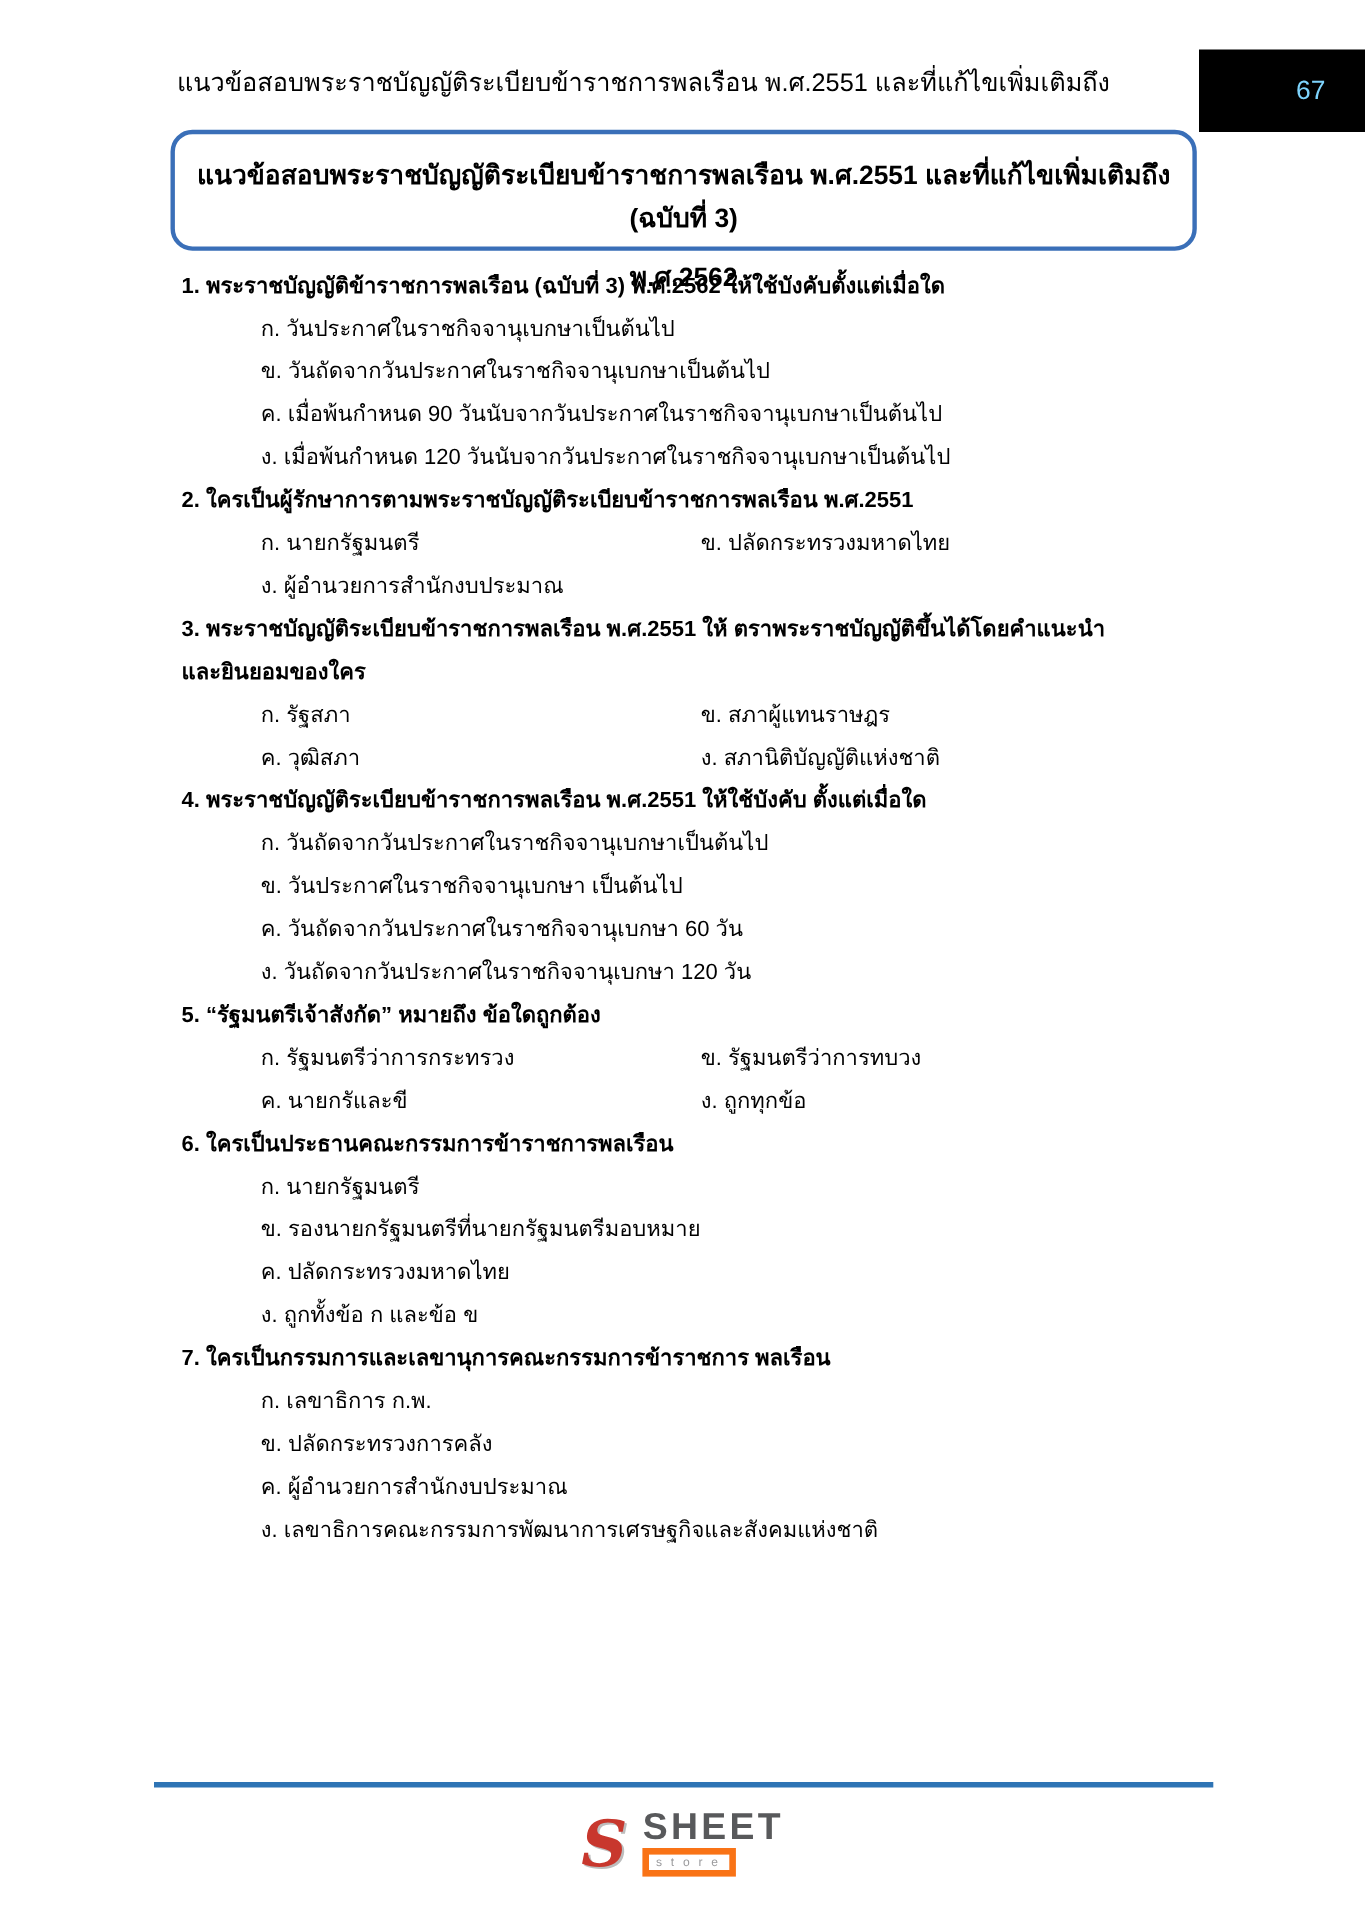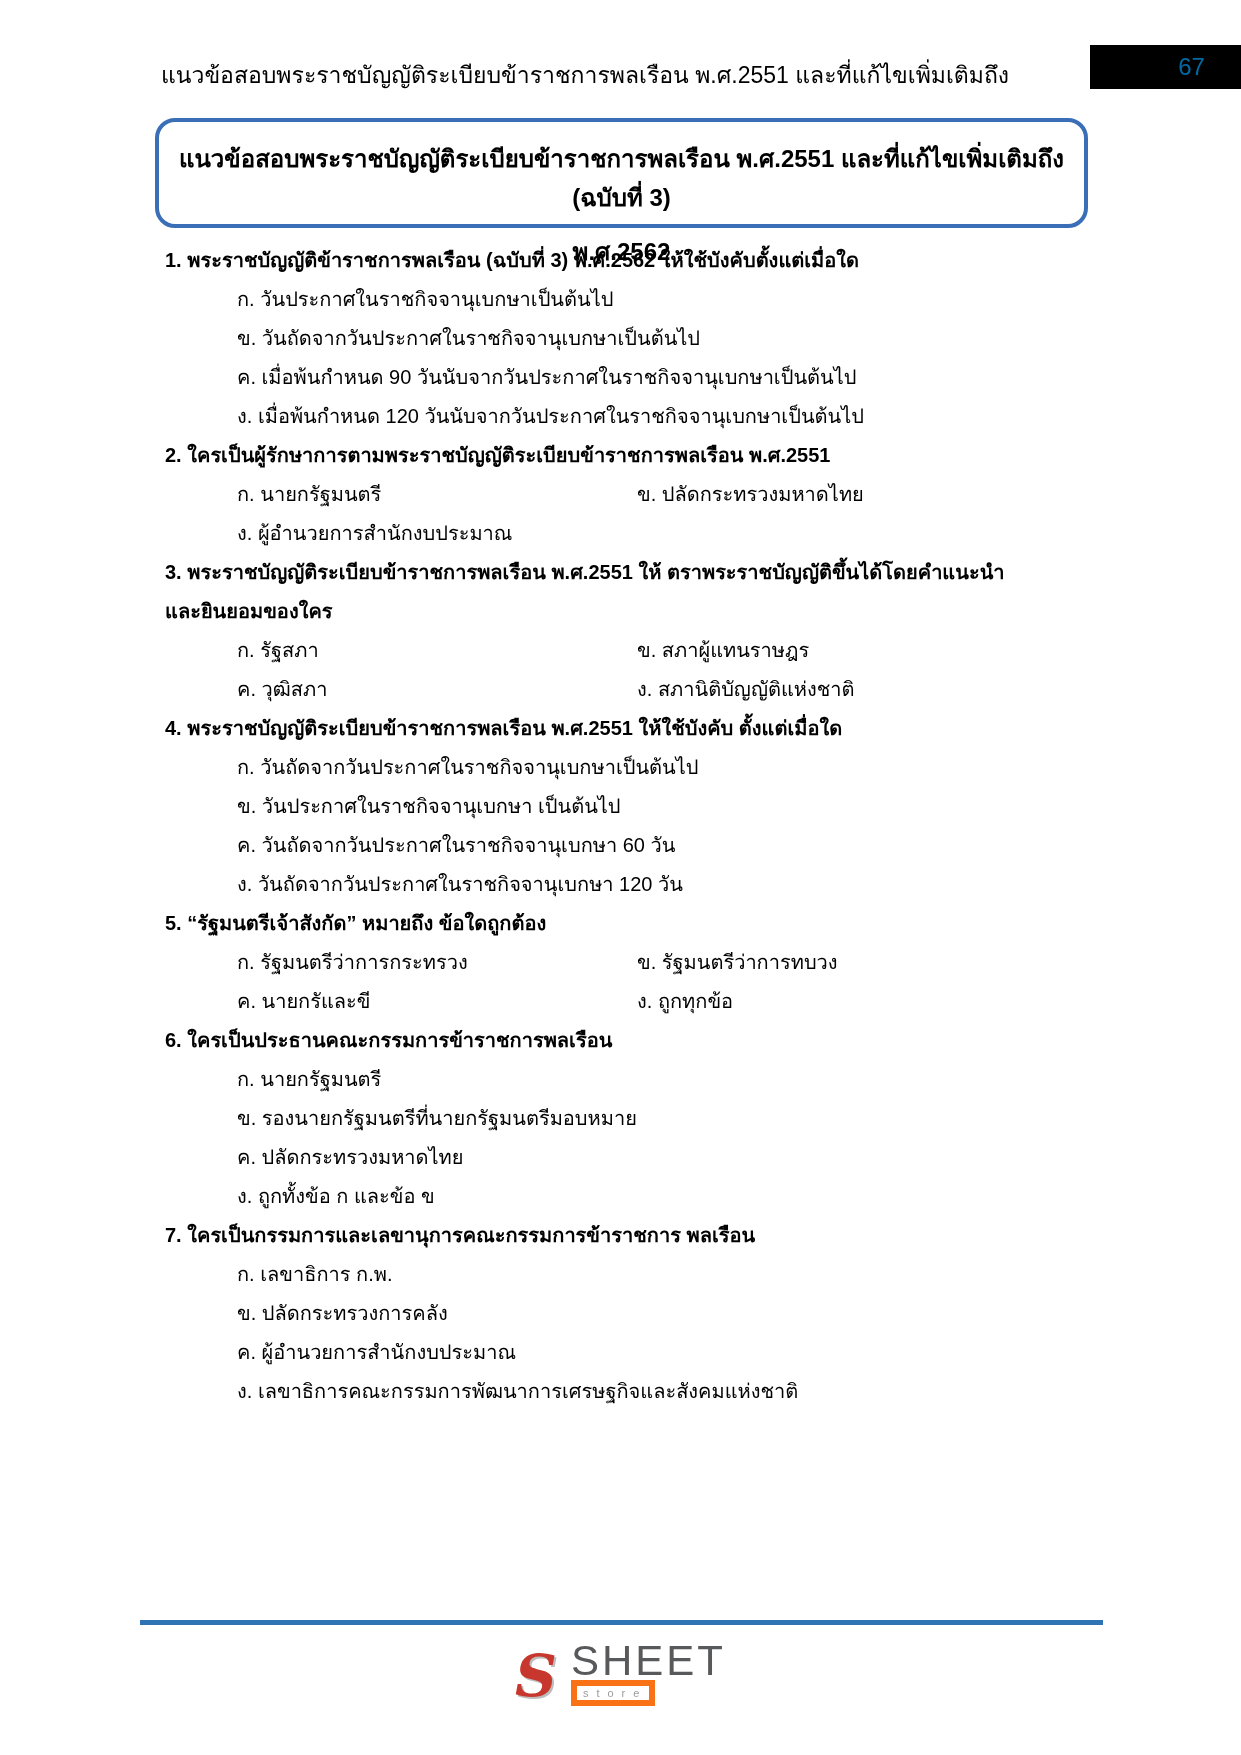--- a/index.html
+++ b/index.html
@@ -20,23 +20,23 @@
     position: absolute;
     top: 60px; left: 0;
     width: 1170px;
     text-align: center;
     font-size: 23px;
     line-height: 30px;
   }
   .page-number-box {
     position: absolute;
     top: 45px; right: 0;
-    width: 151px; height: 44px;
+    width: 151px; height: 75px;
     background: #000000;
-    color: #0369a1;
+    color: #7dd3fc;
     display: flex;
     align-items: center;
     justify-content: center;
     padding-left: 52px;
     font-size: 24px;
   }
 
   
   .title-box {
     position: absolute;
@@ -92,22 +92,22 @@
     font-family: "DejaVu Serif", serif;
     font-style: italic;
     font-weight: bold;
     font-size: 58px;
     line-height: 60px;
     color: #c8372d;
     text-shadow: 2px 2px 0 #bdbdbd;
   }
   .logo-text { display: flex; flex-direction: column; align-items: flex-start; }
   .logo-name {
-    font-size: 42px;
-    font-weight: normal;
+    font-size: 34px;
+    font-weight: bold;
     color: #58595b;
     letter-spacing: 3px;
     line-height: 32px;
   }
   .logo-sub {
     margin-top: 3px;
     font-size: 11px;
     color: #9b9b9d;
     letter-spacing: 8px;
     border: 6px solid #f97316;

